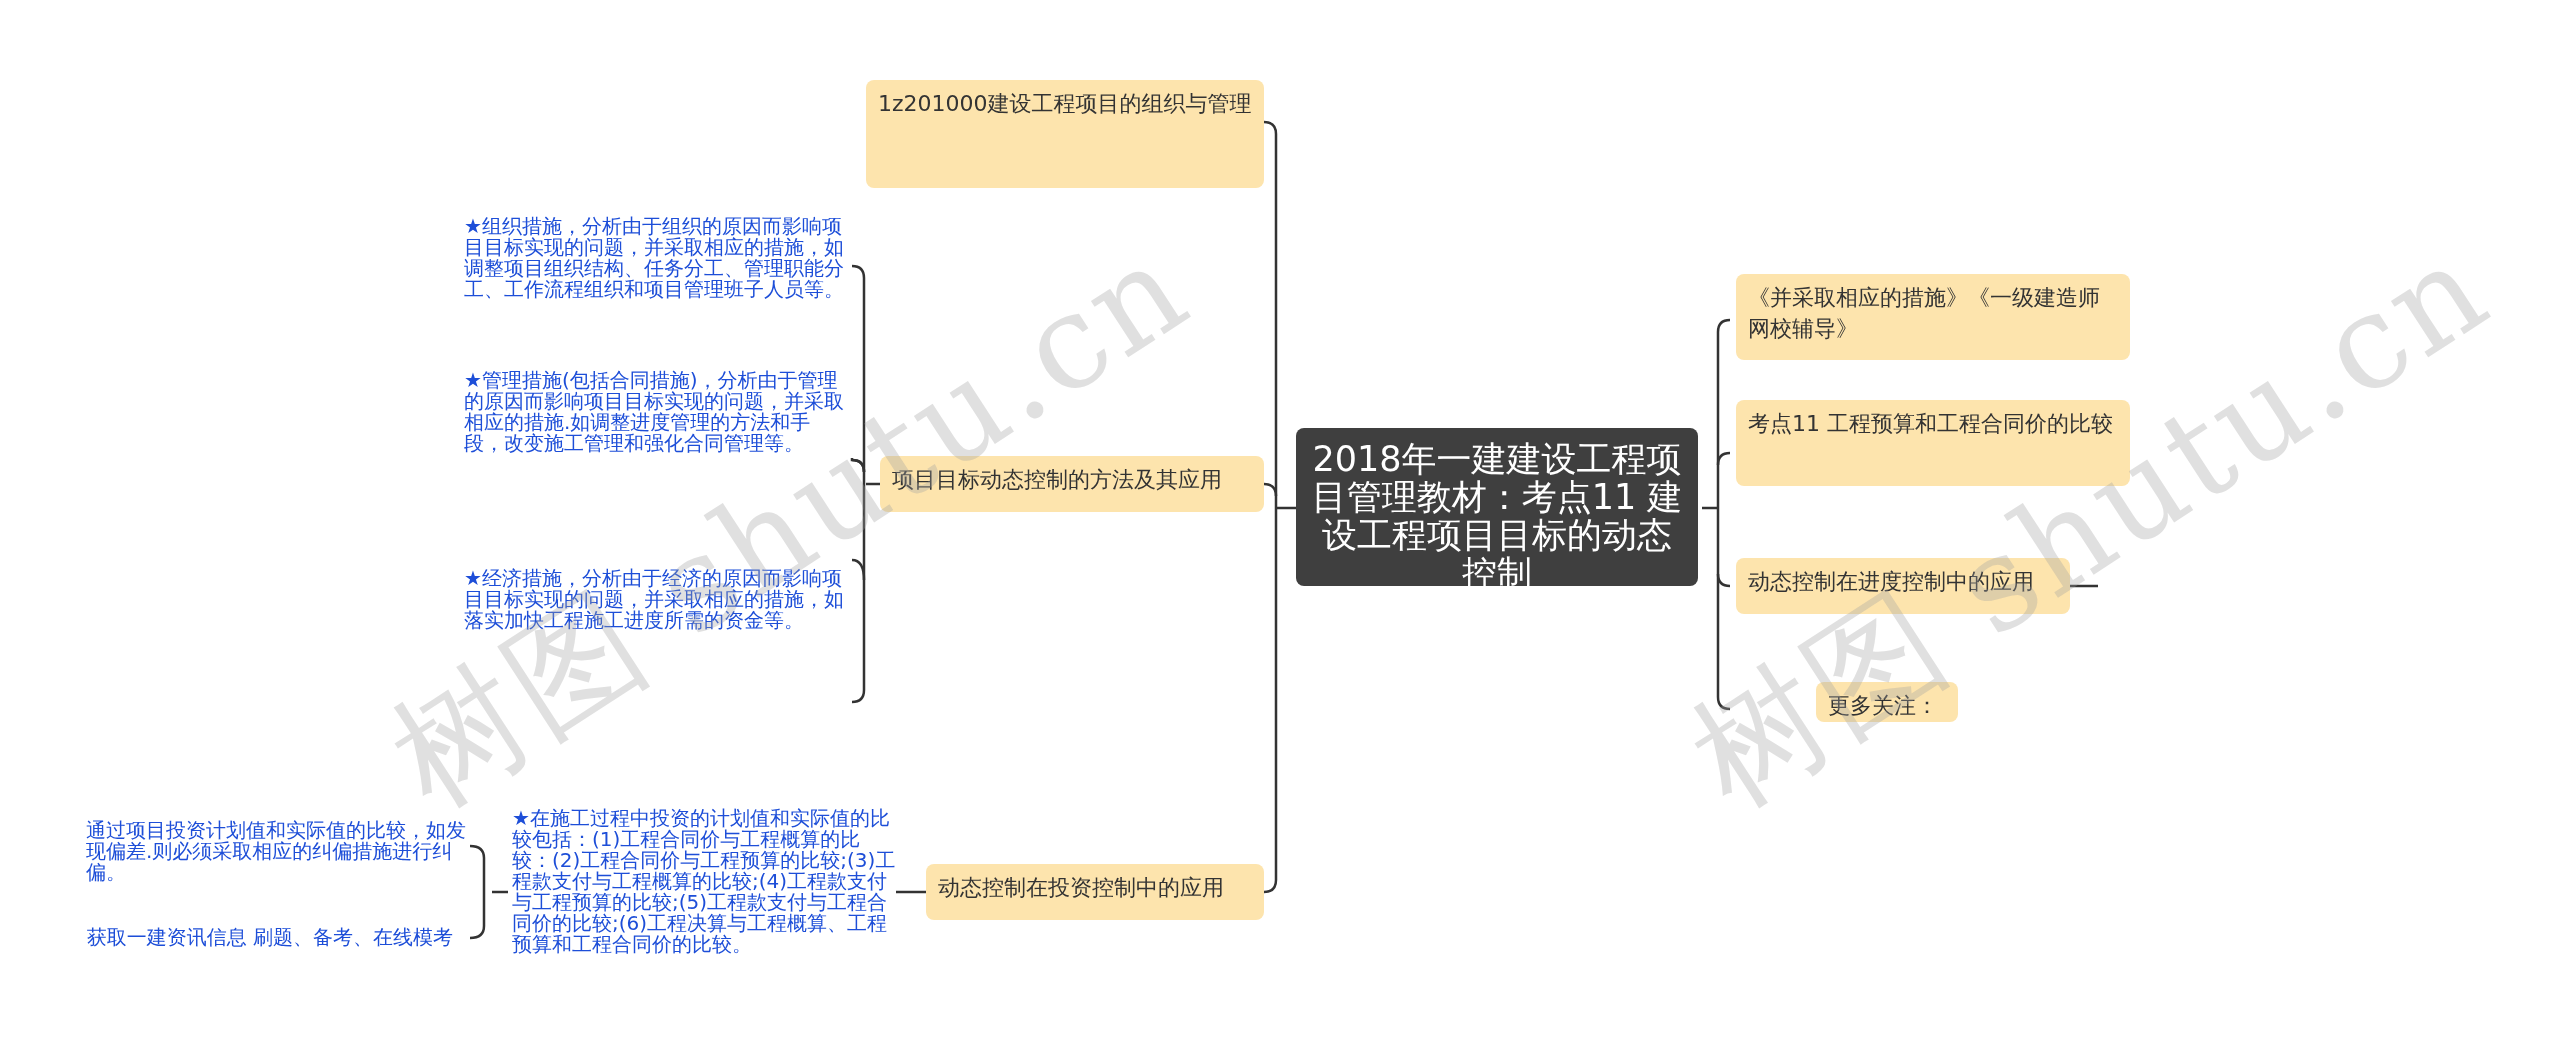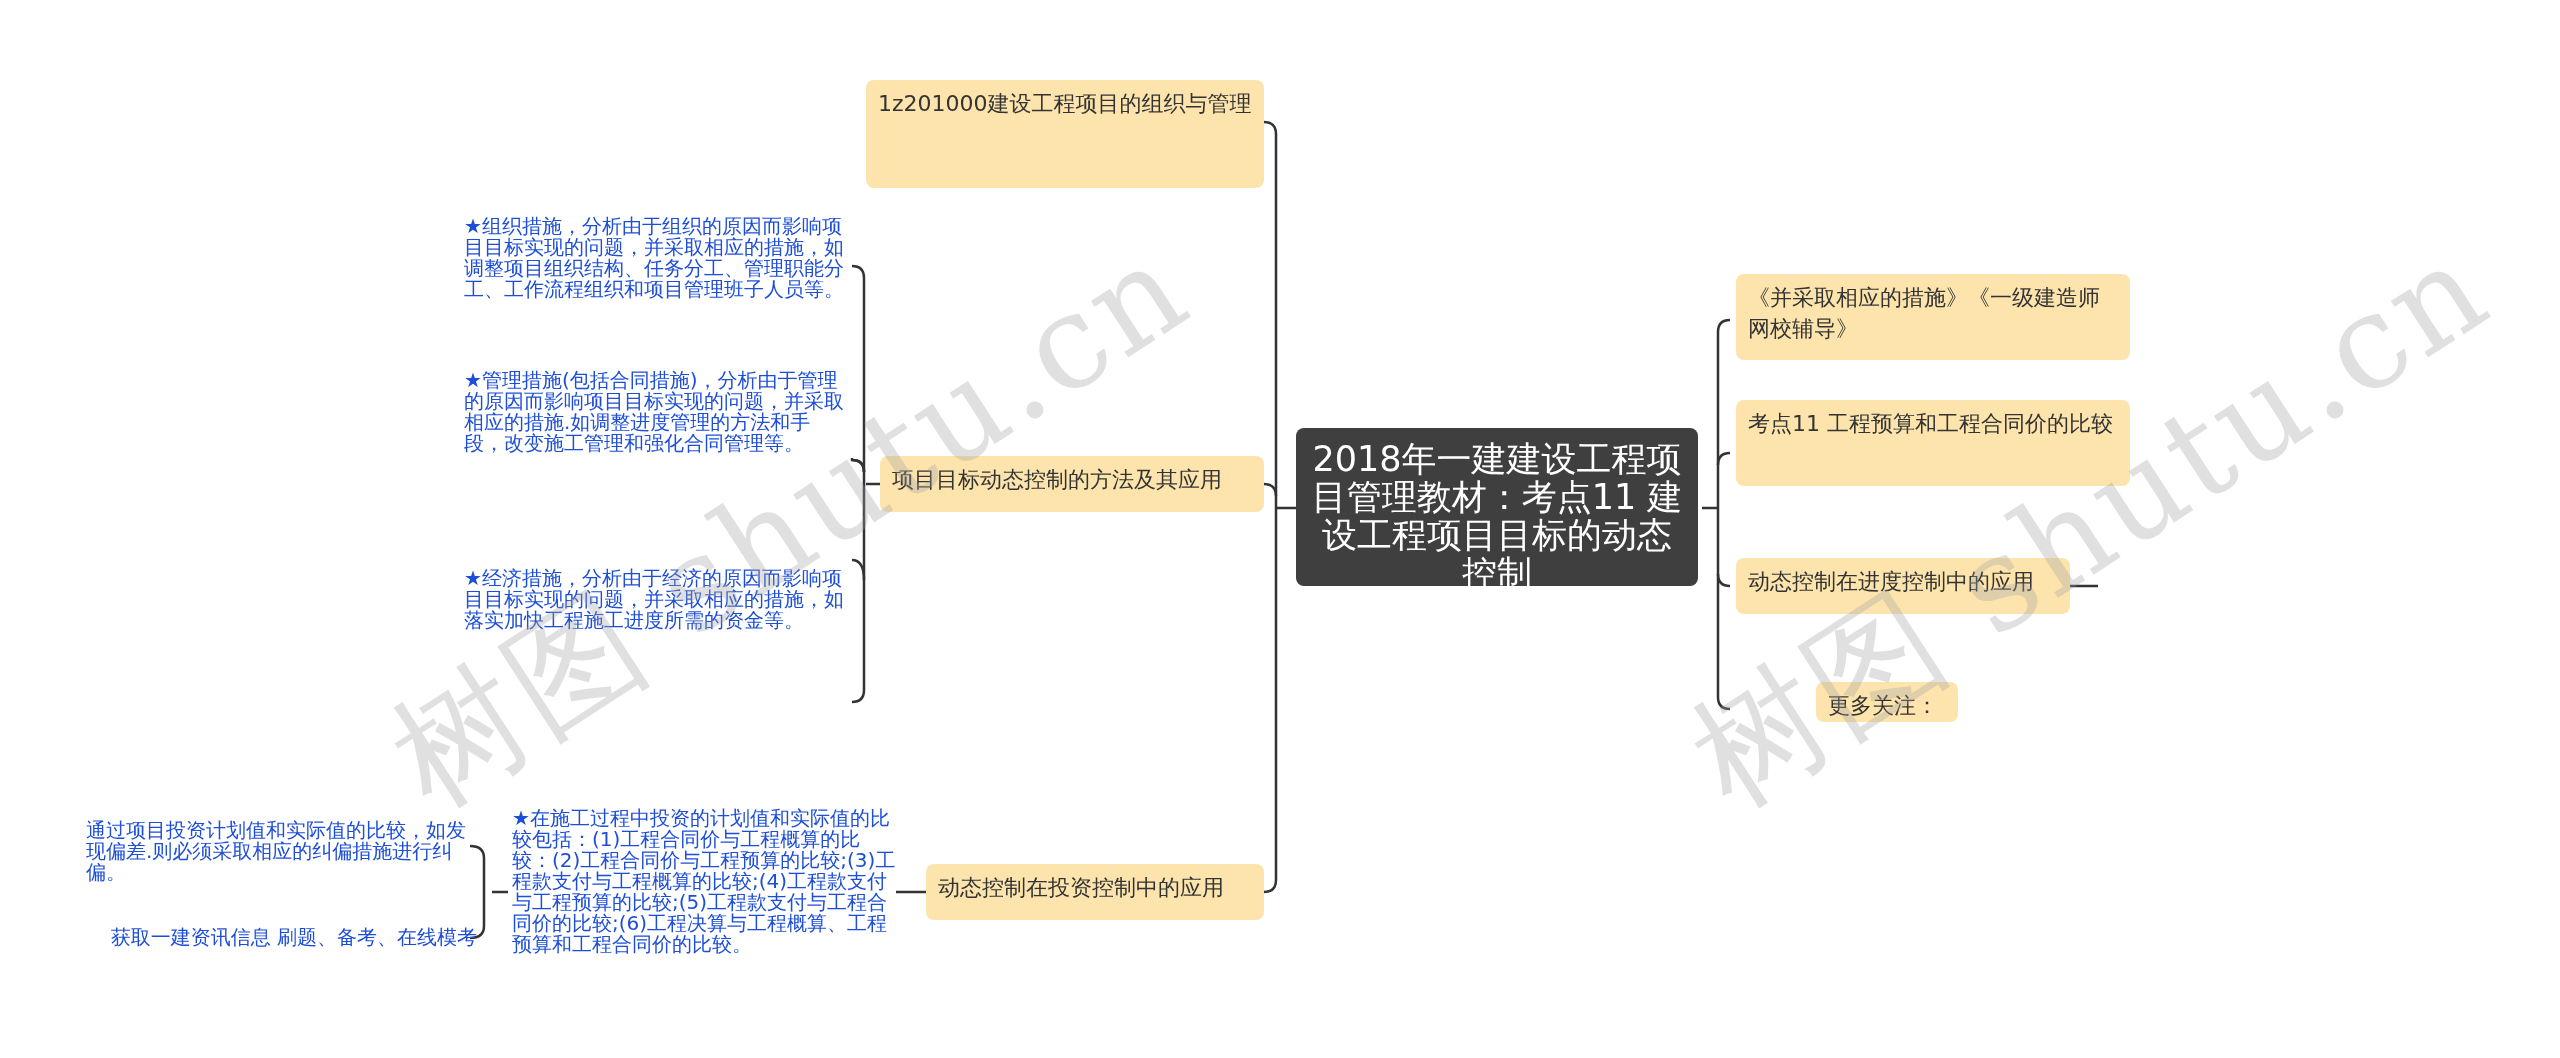--- a/index.html
+++ b/index.html
@@ -78,21 +78,21 @@
     <span>动态控制在投资控制中的应用</span>
   </div>
 
   <div class="node leaf" style="left:512px; top:808px; width:384px;">
     <span>★在施工过程中投资的计划值和实际值的比较包括：(1)工程合同价与工程概算的比较：(2)工程合同价与工程预算的比较;(3)工程款支付与工程概算的比较;(4)工程款支付与工程预算的比较;(5)工程款支付与工程合同价的比较;(6)工程决算与工程概算、工程预算和工程合同价的比较。</span>
   </div>
 
   <div class="node leaf" style="left:86px; top:820px; width:380px;">
     <span>通过项目投资计划值和实际值的比较，如发现偏差.则必须采取相应的纠偏措施进行纠偏。</span>
   </div>
-  <div class="node leaf right-align" style="left:97px; top:927px; width:380px;text-align:right;">
+  <div class="node leaf right-align" style="left:73px; top:927px; width:380px;text-align:right;">
     <span>获取一建资讯信息 刷题、备考、在线模考</span>
   </div>
 
   <div class="node topic" style="left:1736px; top:274px; width:394px; height:86px;">
     <span>《并采取相应的措施》《一级建造师网校辅导》</span>
   </div>
 
   <div class="node topic" style="left:1736px; top:400px; width:394px; height:86px;">
     <span>考点11 工程预算和工程合同价的比较</span>
   </div>

